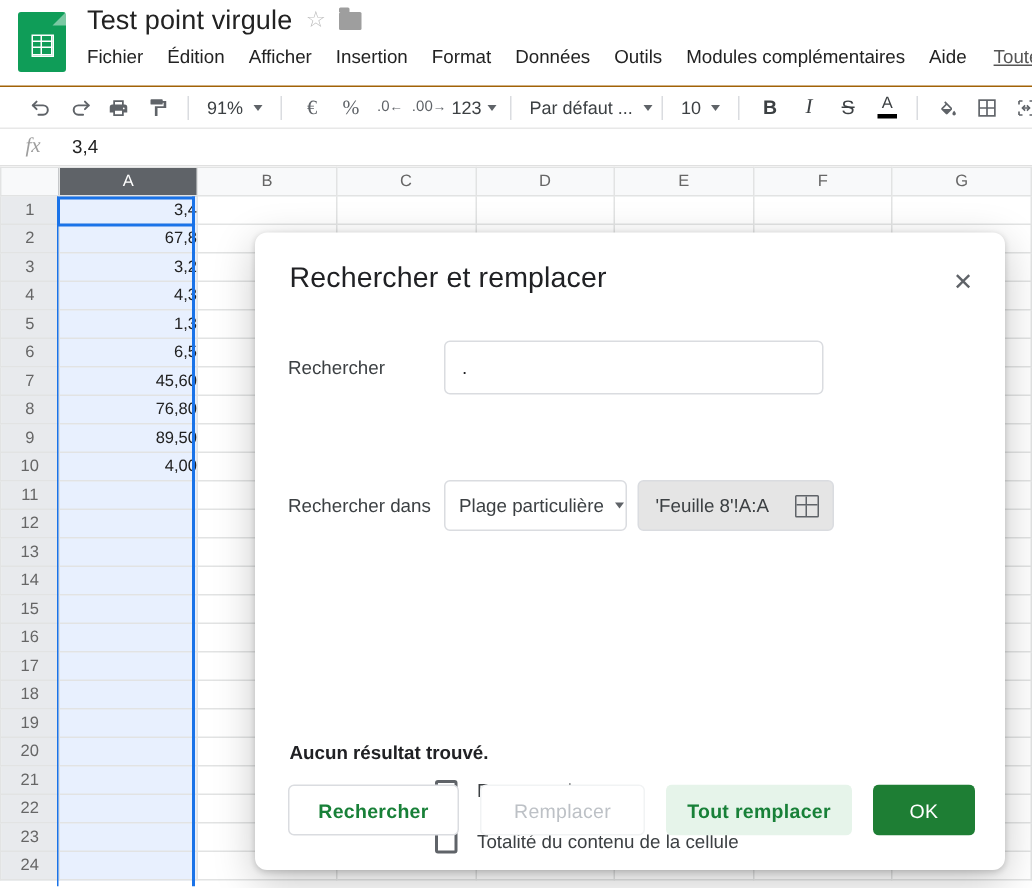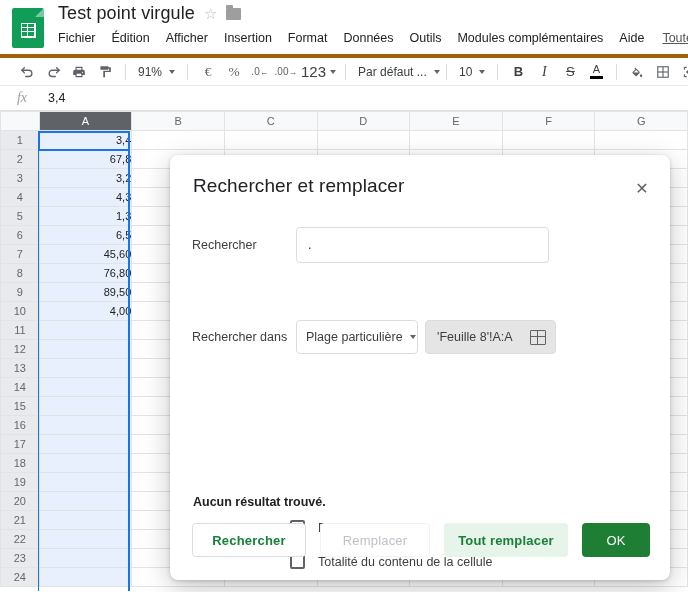--- a/index.html
+++ b/index.html
@@ -10,21 +10,21 @@
     background: #fff;
     font-family: "Liberation Sans", sans-serif;
     -webkit-font-smoothing: antialiased;
   }
 
   
   #app-header {
     position: relative;
     height: 58px;
     background: #fff;
-    border-bottom: 4px solid #a16207;
+    border-bottom: 1px solid #a16207;
   }
   #doc-logo {
     position: absolute;
     left: 12px; top: 8px;
     width: 32px; height: 40px;
     background: #0f9d58;
     border-radius: 2px;
     display: flex; align-items: center; justify-content: center;
   }
   #doc-logo::before {
@@ -356,21 +356,20 @@
     border-right: 1.2px solid #5f6368;
     border-bottom: 1.2px solid #5f6368;
   }
   .grid-icon-btn i:nth-child(2), .grid-icon-btn i:nth-child(4) { border-right: none; }
   .grid-icon-btn i:nth-child(3), .grid-icon-btn i:nth-child(4) { border-bottom: none; }
 
   .check-row {
     position: absolute;
     left: 120px;
     display: flex;
-    align-items: center;
     gap: 13px;
   }
   .checkbox {
     width: 15px; height: 15px;
     border: 2px solid #5f6368;
     border-radius: 2px;
     background: #fff;
     cursor: pointer;
     flex: none;
   }
@@ -503,21 +502,21 @@
 
   <div class="tb-btn tb-glyph">€</div>
   <div class="tb-btn tb-glyph">%</div>
   <div class="tb-btn">
     <span style="font-size:10px;color:#5f6368;">.0<span style="font-size:9px;">←</span></span>
   </div>
   <div class="tb-btn">
     <span style="font-size:10px;color:#5f6368;">.00<span style="font-size:9px;">→</span></span>
   </div>
   <div class="tb-text" style="padding:0 2px;">
-    <span style="font-size:15px;">123</span>
+    <span style="font-size:12px;">123</span>
     <span class="caret" style="margin-left:4px;"></span>
   </div>
 
   <div class="tb-sep"></div>
 
   <div class="tb-text tb-font">
     <span>Par défaut ...</span>
     <span class="caret"></span>
   </div>
 

